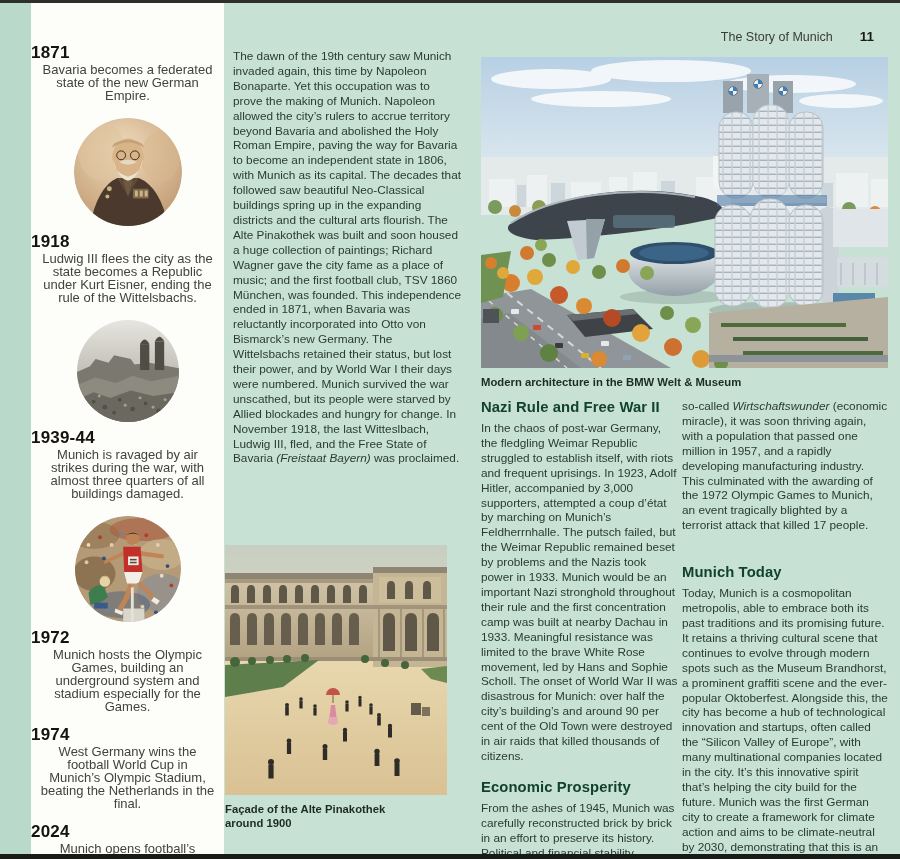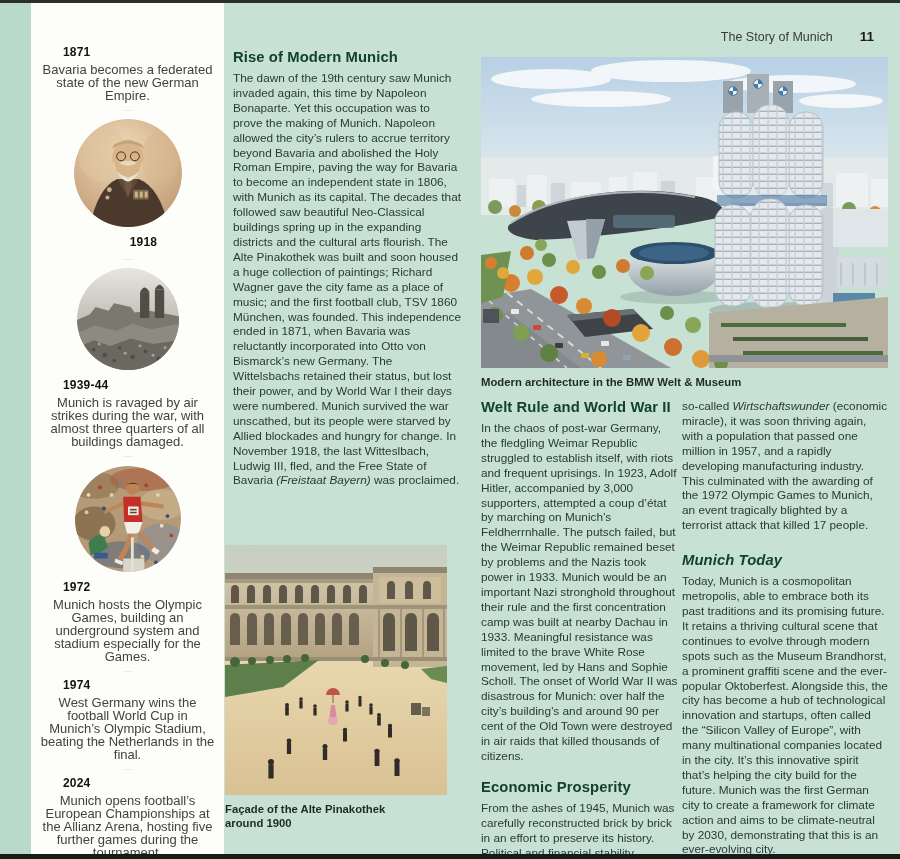--- a/index.html
+++ b/index.html
@@ -6,41 +6,41 @@
   .page{position:relative;width:900px;height:859px;overflow:hidden;
         background:#c7e1d5;font-family:"Liberation Sans",sans-serif;}
   .edge-top{position:absolute;left:0;top:0;width:900px;height:3px;background:#2c2f2a;z-index:30;}
   .edge-bottom{position:absolute;left:0;bottom:0;width:900px;height:5px;background:#191b18;z-index:30;}
   .left-strip{position:absolute;left:0;top:0;width:31px;height:859px;background:#b9d9cb;}
   .white-panel{position:absolute;left:31px;top:0;width:193px;height:859px;background:#fdfdfa;}
 
   
   .timeline{position:absolute;left:31px;top:0;width:193px;height:859px;
             display:flex;flex-direction:column;align-items:center;padding-top:44px;box-sizing:border-box;}
-  .tl-year{font-size:12px;font-weight:700;color:#16130f;letter-spacing:.2px;line-height:17px;padding-left:32px;}
+  .tl-year{font-size:17px;font-weight:700;color:#16130f;letter-spacing:.2px;line-height:17px;}
   .tl-text{font-size:13px;line-height:13px;color:#43423e;text-align:center;margin:2px 9px 0 9px;}
   .tl-chev{margin:8px auto 5px auto;display:block;}
   .tl-photo{border-radius:50%;overflow:hidden;margin:3px auto 7px auto;flex:0 0 auto;
             box-shadow:0 0 0 1px rgba(0,0,0,.08) inset;}
   .tl-photo svg{display:block;}
 
   
   .running-head{position:absolute;top:29px;right:26px;display:flex;align-items:baseline;z-index:5;}
   .rh-title{font-size:12.5px;color:#3b3b38;}
   .rh-num{font-size:13.5px;font-weight:700;color:#1c1c1a;margin-left:27px;}
 
   
   h2.sect{font-size:14.8px;font-weight:700;color:#12422f;margin:0 0 5px 0;line-height:17px;letter-spacing:.1px;}
   .body-txt{font-size:11.8px;line-height:14.9px;color:#2b3a33;margin:0;}
   .it{font-style:italic;}
   .col1{position:absolute;left:233px;top:49px;width:229px;}
   .colA{position:absolute;left:481px;top:399px;width:197px;}
   .colB{position:absolute;left:682px;top:399px;width:206px;}
   .colA h2.sect.mt{margin-top:15px;}
-  .colB h2.sect.mt{margin-top:19px;font-style:italic;}
+  .colB h2.sect.mt{margin-top:31px;}
 
   
   figure{margin:0;padding:0;}
   .fig-bmw{position:absolute;left:481px;top:57px;width:407px;}
   .fig-pina{position:absolute;left:225px;top:545px;width:222px;}
   figcaption{font-size:11.3px;font-weight:700;color:#1e2b24;line-height:14px;margin-top:7px;}
   .fig-pina figcaption{width:185px;}
   .photo-frame svg{display:block;}
 </style>
 </head>
@@ -85,20 +85,21 @@
         <rect x="62" y="74" width="3" height="6" fill="#cbb486"></rect>
           <rect x="67" y="74" width="3" height="6" fill="#cbb486"></rect>
           <rect x="72" y="74" width="3" height="6" fill="#cbb486"></rect>
         <circle cx="36" cy="72" r="2.5" fill="#c9b384"></circle>
           <circle cx="34" cy="80" r="2" fill="#c9b384"></circle>
       </svg>
     </div>
 
     <div class="tl-item">
       <div class="tl-year">1918</div>
+      <div class="tl-text">Ludwig III flees the city as the state becomes a Republic under Kurt Eisner, ending the rule of the Wittelsbachs.</div>
     </div>
     <svg class="tl-chev" width="130" height="14" viewBox="0 0 130 14">
       <path d="M4 2 H47 L65 12 L83 2 H126" fill="none" stroke="#4a4a46" stroke-width="1.5"></path>
     </svg>
 
     <div class="tl-photo" style="width:102px;height:102px;">
       <svg width="102" height="102" viewBox="0 0 110 110">
         <defs>
           <linearGradient id="rg" x1="0" y1="0" x2="0" y2="1">
             <stop offset="0" stop-color="#e6e5df"></stop>
@@ -218,21 +219,20 @@
       <div class="tl-text">Munich opens football’s European Championships at the Allianz Arena, hosting five further games during the tournament.</div>
     </div>
   </aside>
 
   <header class="running-head">
     <span class="rh-title">The Story of Munich</span>
     <span class="rh-num">11</span>
   </header>
 
   <section class="col1">
-    <h2 class="sect">Rise of Modern Munich</h2>
     <p class="body-txt"><span>The dawn of the 19th century saw Munich invaded again, this time by Napoleon Bonaparte. Yet this occupation was to prove the making of Munich. Napoleon allowed the city’s rulers to accrue territory beyond Bavaria and abolished the Holy Roman Empire, paving the way for Bavaria to become an independent state in 1806, with Munich as its capital. The decades that followed saw beautiful Neo-Classical buildings spring up in the expanding districts and the cultural arts flourish. The Alte Pinakothek was built and soon housed a huge collection of paintings; Richard Wagner gave the city fame as a place of music; and the first football club, TSV 1860 München, was founded. This independence ended in 1871, when Bavaria was reluctantly incorporated into Otto von Bismarck’s new Germany. The Wittelsbachs retained their status, but lost their power, and by World War I their days were numbered. Munich survived the war unscathed, but its people were starved by Allied blockades and hungry for change. In November 1918, the last Witteslbach, Ludwig III, fled, and the Free State of Bavaria </span><span class="it">(Freistaat Bayern)</span><span> was proclaimed.</span></p>
   </section>
 
   <figure class="fig-pina">
     <div class="photo-frame">
       <svg width="222" height="250" viewBox="0 0 222 250">
         <defs>
           <linearGradient id="pkSky" x1="0" y1="0" x2="0" y2="1">
             <stop offset="0" stop-color="#c7cfc2"></stop>
               <stop offset="1" stop-color="#ded8bf"></stop>
@@ -543,21 +543,21 @@
         <circle cx="10" cy="206" r="6" fill="#d87f2f"></circle>
           <circle cx="22" cy="216" r="6" fill="#e0a83a"></circle>
         <rect x="2" y="252" width="16" height="14" fill="#4d5357"></rect>
         <rect x="228" y="298" width="179" height="7" fill="#8e9398"></rect>
       </svg>
     </div>
     <figcaption>Modern architecture in the BMW Welt &amp; Museum</figcaption>
   </figure>
 
   <section class="colA">
-    <h2 class="sect">Welt Rule and World War II</h2>
+    <h2 class="sect">Nazi Rule and Free War II</h2>
     <p class="body-txt">In the chaos of post-war Germany, the fledgling Weimar Republic struggled to establish itself, with riots and frequent uprisings. In 1923, Adolf Hitler, accompanied by 3,000 supporters, attempted a coup d’état by marching on Munich’s Feldherrnhalle. The putsch failed, but the Weimar Republic remained beset by problems and the Nazis took power in 1933. Munich would be an important Nazi stronghold throughout their rule and the first concentration camp was built at nearby Dachau in 1933. Meaningful resistance was limited to the brave White Rose movement, led by Hans and Sophie Scholl. The onset of World War II was disastrous for Munich: over half the city’s building’s and around 90 per cent of the Old Town were destroyed in air raids that killed thousands of citizens.</p>
     <h2 class="sect mt">Economic Prosperity</h2>
     <p class="body-txt">From the ashes of 1945, Munich was carefully reconstructed brick by brick in an effort to preserve its history. Political and financial stability ensured the city quickly rebounded and thanks to the</p>
   </section>
 
   <section class="colB">
     <p class="body-txt"><span>so-called </span><span class="it">Wirtschaftswunder</span><span> (economic miracle), it was soon thriving again, with a population that passed one million in 1957, and a rapidly developing manufacturing industry. This culminated with the awarding of the 1972 Olympic Games to Munich, an event tragically blighted by a terrorist attack that killed 17 people.</span></p>
     <h2 class="sect mt">Munich Today</h2>
     <p class="body-txt">Today, Munich is a cosmopolitan metropolis, able to embrace both its past traditions and its promising future. It retains a thriving cultural scene that continues to evolve through modern spots such as the Museum Brandhorst, a prominent graffiti scene and the ever-popular Oktoberfest. Alongside this, the city has become a hub of technological innovation and startups, often called the “Silicon Valley of Europe”, with many multinational companies located in the city. It’s this innovative spirit that’s helping the city build for the future. Munich was the first German city to create a framework for climate action and aims to be climate-neutral by 2030, demonstrating that this is an ever-evolving city.</p>
   </section>

